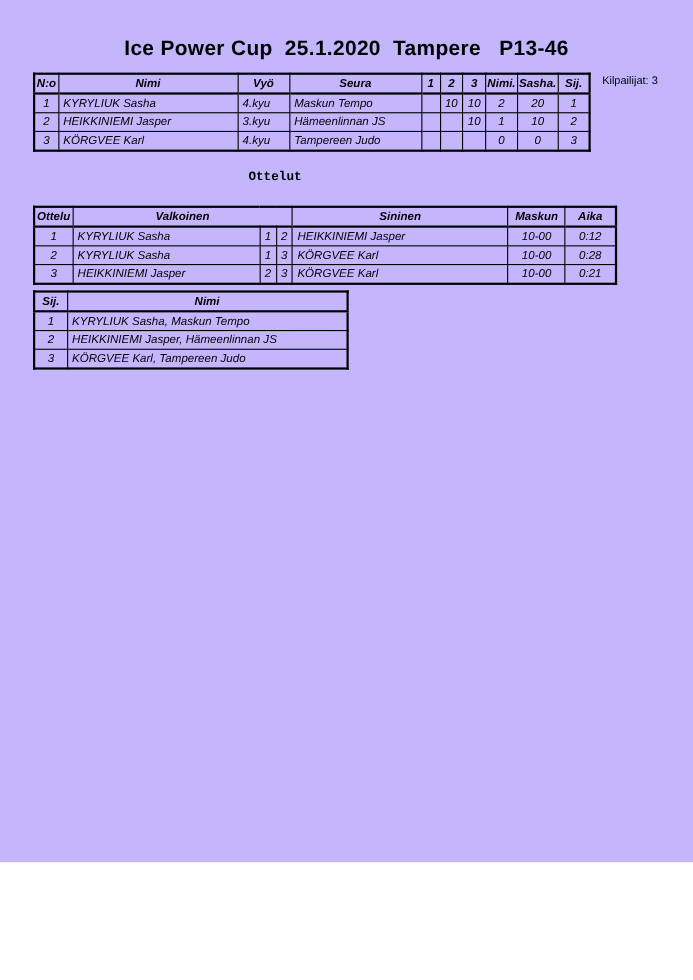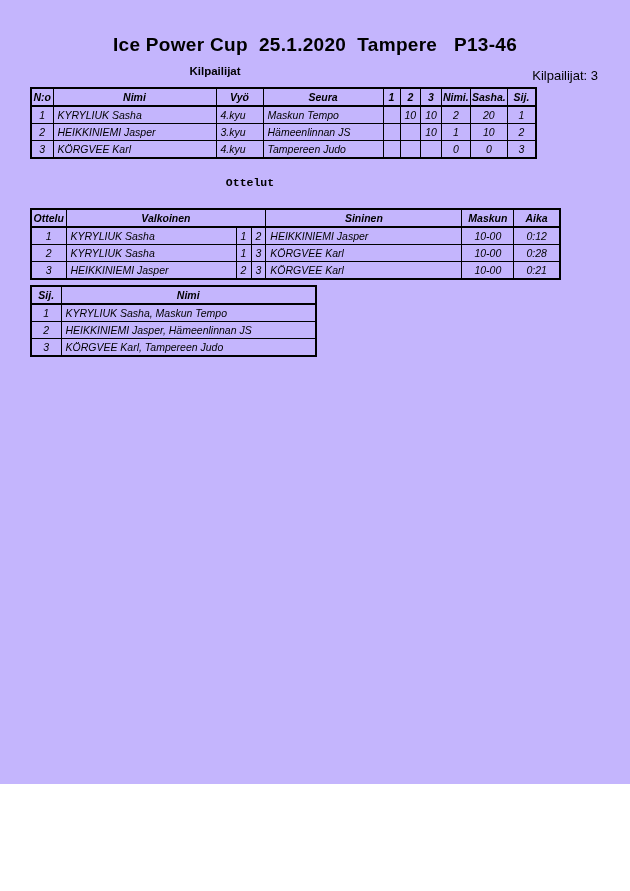--- a/index.html
+++ b/index.html
@@ -12,21 +12,21 @@
     font-size:19px;
     font-weight:bold;
     white-space:pre;
     letter-spacing:0.3px;
   }
 
   .count-label {
     position:absolute;
     top:68px;
     right:32px;
-    font-size:13px;
+    font-size:10px;
   }
 
   .section-title {
     margin:0;
     font-size:11.5px;
     font-weight:bold;
     text-align:center;
   }
   .st-competitors { width:430px; margin-top:9px; }
   .st-matches     { width:500px; margin-top:17px;font-family:Liberation Mono, monospace; }
@@ -64,21 +64,20 @@
 </head>
 <body>
 
 <div class="page">
 
   <h1 class="doc-title">Ice Power Cup  25.1.2020  Tampere   P13-46</h1>
 
   <div class="count-label">Kilpailijat: 3</div>
 
   <section>
-    <h2 class="section-title st-competitors">Kilpailijat</h2>
     <table class="t-competitors">
       <colgroup>
         <col style="width:22px">
           <col style="width:163px">
           <col style="width:47px">
           <col style="width:120px">
         <col style="width:17px">
           <col style="width:20px">
           <col style="width:20px">
         <col style="width:29px">

